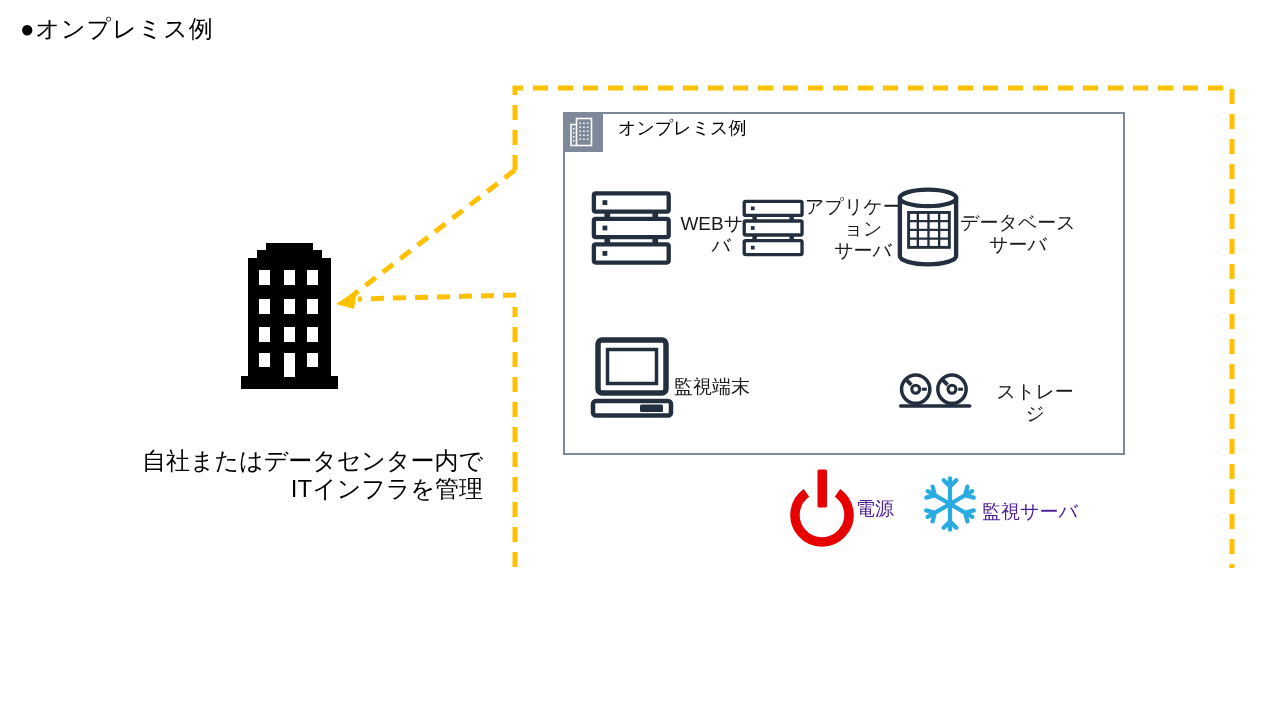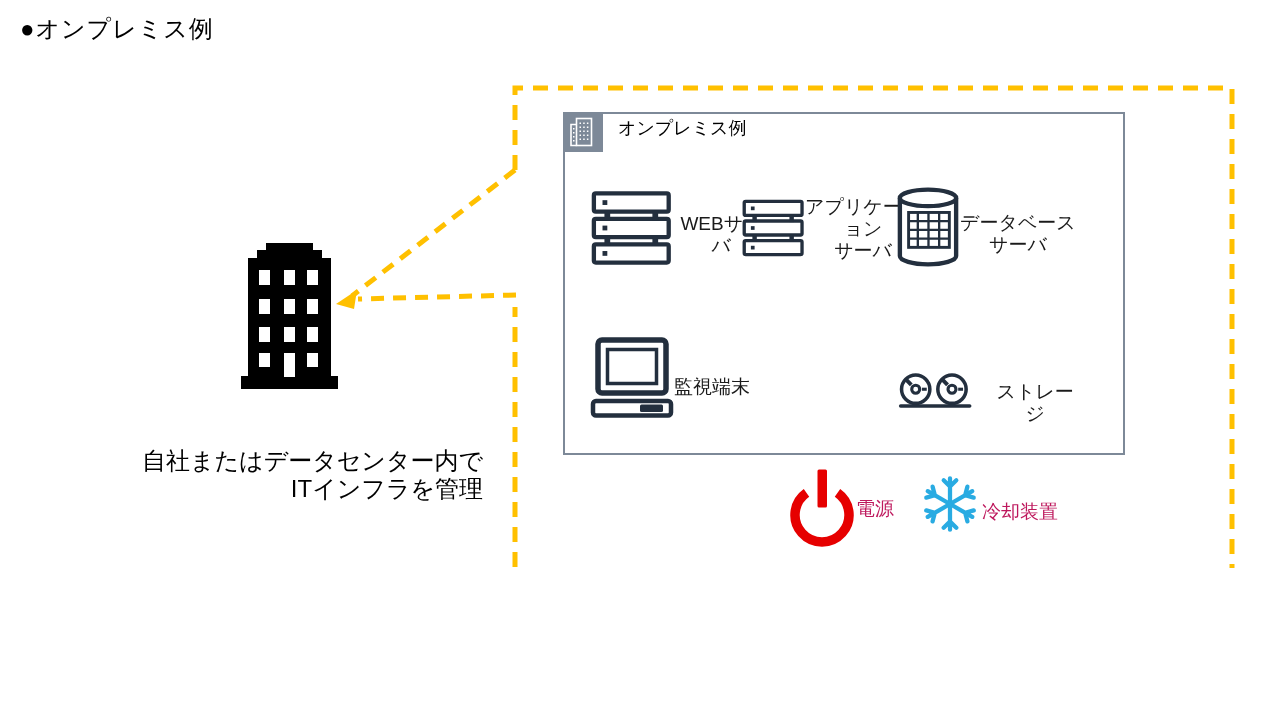--- a/index.html
+++ b/index.html
@@ -22,21 +22,21 @@
   }
   .onprem-badge {
     position:absolute; left:563px; top:112px; width:40px; height:40px; background:#7D8998;
   }
   .onprem-label { position:absolute; left:618px; top:116px; font-size:18px; color:#000; }
   .node {
     position:absolute; width:180px; display:flex; flex-direction:row; align-items:center;
   }
   .node-label { text-align:center; font-size:19px; line-height:22px; color:#1a1a1a; }
   .node-line:empty { display:none; }
-  .fac-label { text-align:center; font-size:19px; color:#be185d; }
+  .fac-label { text-align:center; font-size:19px; color:#4c1d95; }
 </style>
 </head>
 <body>
 
 <div class="canvas">
 
   <div class="title">●オンプレミス例</div>
 
   <svg class="overlay" width="1280" height="720" viewBox="0 0 1280 720">
     <g stroke="#FFC000" stroke-width="5" fill="none">
@@ -221,16 +221,16 @@
     <svg width="64" height="64" viewBox="0 0 66 66">
       <g stroke="#29ABE2" stroke-width="4.4" stroke-linecap="round" fill="none">
         <path d="M33 33 L33 6.5 M33 15 L26.5 8.5 M33 15 L39.5 8.5" transform="rotate(0 33 33)"></path>
         <path d="M33 33 L33 6.5 M33 15 L26.5 8.5 M33 15 L39.5 8.5" transform="rotate(60 33 33)"></path>
         <path d="M33 33 L33 6.5 M33 15 L26.5 8.5 M33 15 L39.5 8.5" transform="rotate(120 33 33)"></path>
         <path d="M33 33 L33 6.5 M33 15 L26.5 8.5 M33 15 L39.5 8.5" transform="rotate(180 33 33)"></path>
         <path d="M33 33 L33 6.5 M33 15 L26.5 8.5 M33 15 L39.5 8.5" transform="rotate(240 33 33)"></path>
         <path d="M33 33 L33 6.5 M33 15 L26.5 8.5 M33 15 L39.5 8.5" transform="rotate(300 33 33)"></path>
       </g>
     </svg>
-    <div class="fac-label" style="margin-top:15px;">冷却装置</div>
+    <div class="fac-label" style="margin-top:15px;">監視サーバ</div>
   </div>
 
 </div>
 
 </body></html>

